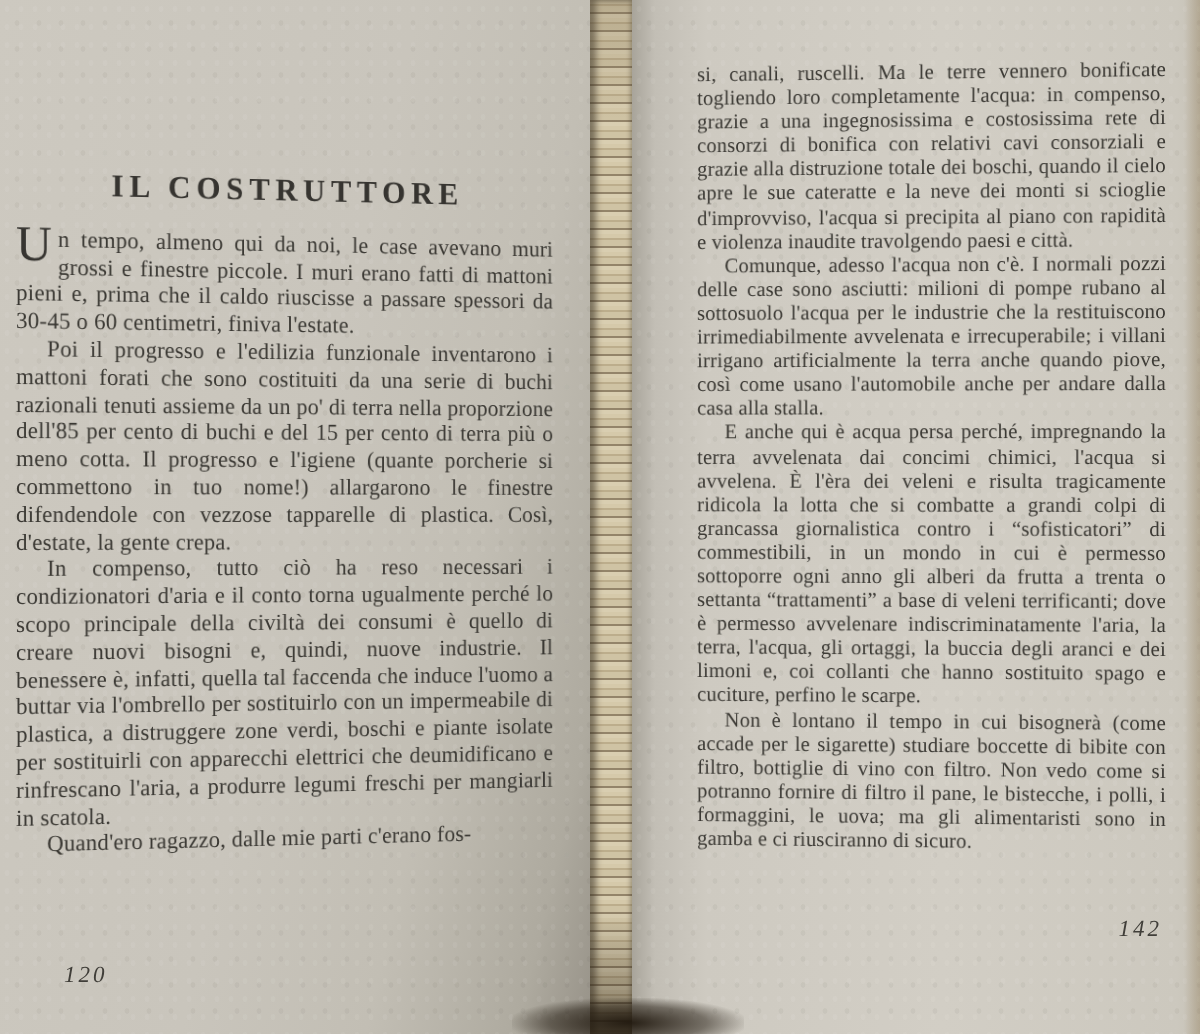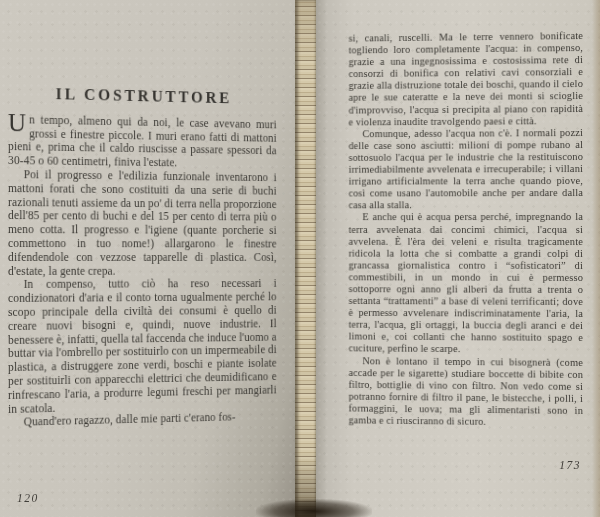--- a/index.html
+++ b/index.html
@@ -66,21 +66,21 @@
   .right-text{
     left:29px;top:30px;width:238px;
     font-size:10.5px;line-height:12.1px;letter-spacing:.1px;
     transform:perspective(900px) rotateY(-3deg);
     transform-origin:right center;
   }
   .pagenum{
     position:absolute;font-style:italic;font-size:11.5px;
     color:#403e39;letter-spacing:1.5px;
   }
-  .pagenum.num-left{left:17px;top:482px;margin-top:10px;}
+  .pagenum.num-left{left:32px;top:482px;}
   .pagenum.num-right{right:19px;top:459px;}
 </style>
 </head>
 <body>
 
 <div class="photo">
 
   <div class="page left">
     <div class="text-block left-text">
       <h1>IL COSTRUTTORE</h1>
@@ -94,19 +94,19 @@
 
   <div class="gutter"></div>
 
   <div class="page right">
     <div class="text-block right-text">
       <p>si, canali, ruscelli. Ma le terre vennero bonificate togliendo loro completamente l'acqua: in compenso, grazie a una ingegnosissima e costosissima rete di consorzi di bonifica con relativi cavi consorziali e grazie alla distruzione totale dei boschi, quando il cielo apre le sue cateratte e la neve dei monti si scioglie d'improvviso, l'acqua si precipita al piano con rapidità e violenza inaudite travolgendo paesi e città.</p>
       <p class="ind">Comunque, adesso l'acqua non c'è. I normali pozzi delle case sono asciutti: milioni di pompe rubano al sottosuolo l'acqua per le industrie che la restituiscono irrimediabilmente avvelenata e irrecuperabile; i villani irrigano artificialmente la terra anche quando piove, così come usano l'automobile anche per andare dalla casa alla stalla.</p>
       <p class="ind">E anche qui è acqua persa perché, impregnando la terra avvelenata dai concimi chimici, l'acqua si avvelena. È l'èra dei veleni e risulta tragicamente ridicola la lotta che si combatte a grandi colpi di grancassa giornalistica contro i “sofisticatori” di commestibili, in un mondo in cui è permesso sottoporre ogni anno gli alberi da frutta a trenta o settanta “trattamenti” a base di veleni terrificanti; dove è permesso avvelenare indiscriminatamente l'aria, la terra, l'acqua, gli ortaggi, la buccia degli aranci e dei limoni e, coi collanti che hanno sostituito spago e cuciture, perfino le scarpe.</p>
       <p class="ind">Non è lontano il tempo in cui bisognerà (come accade per le sigarette) studiare boccette di bibite con filtro, bottiglie di vino con filtro. Non vedo come si potranno fornire di filtro il pane, le bistecche, i polli, i formaggini, le uova; ma gli alimentaristi sono in gamba e ci riusciranno di sicuro.</p>
     </div>
-    <div class="pagenum num-right">173</div>
+    <div class="pagenum num-right">142</div>
   </div>
 
   <div class="bottom-shadow"></div>
   <div class="fore-edge-right"></div>
 
 </div>
 
 </body></html>

